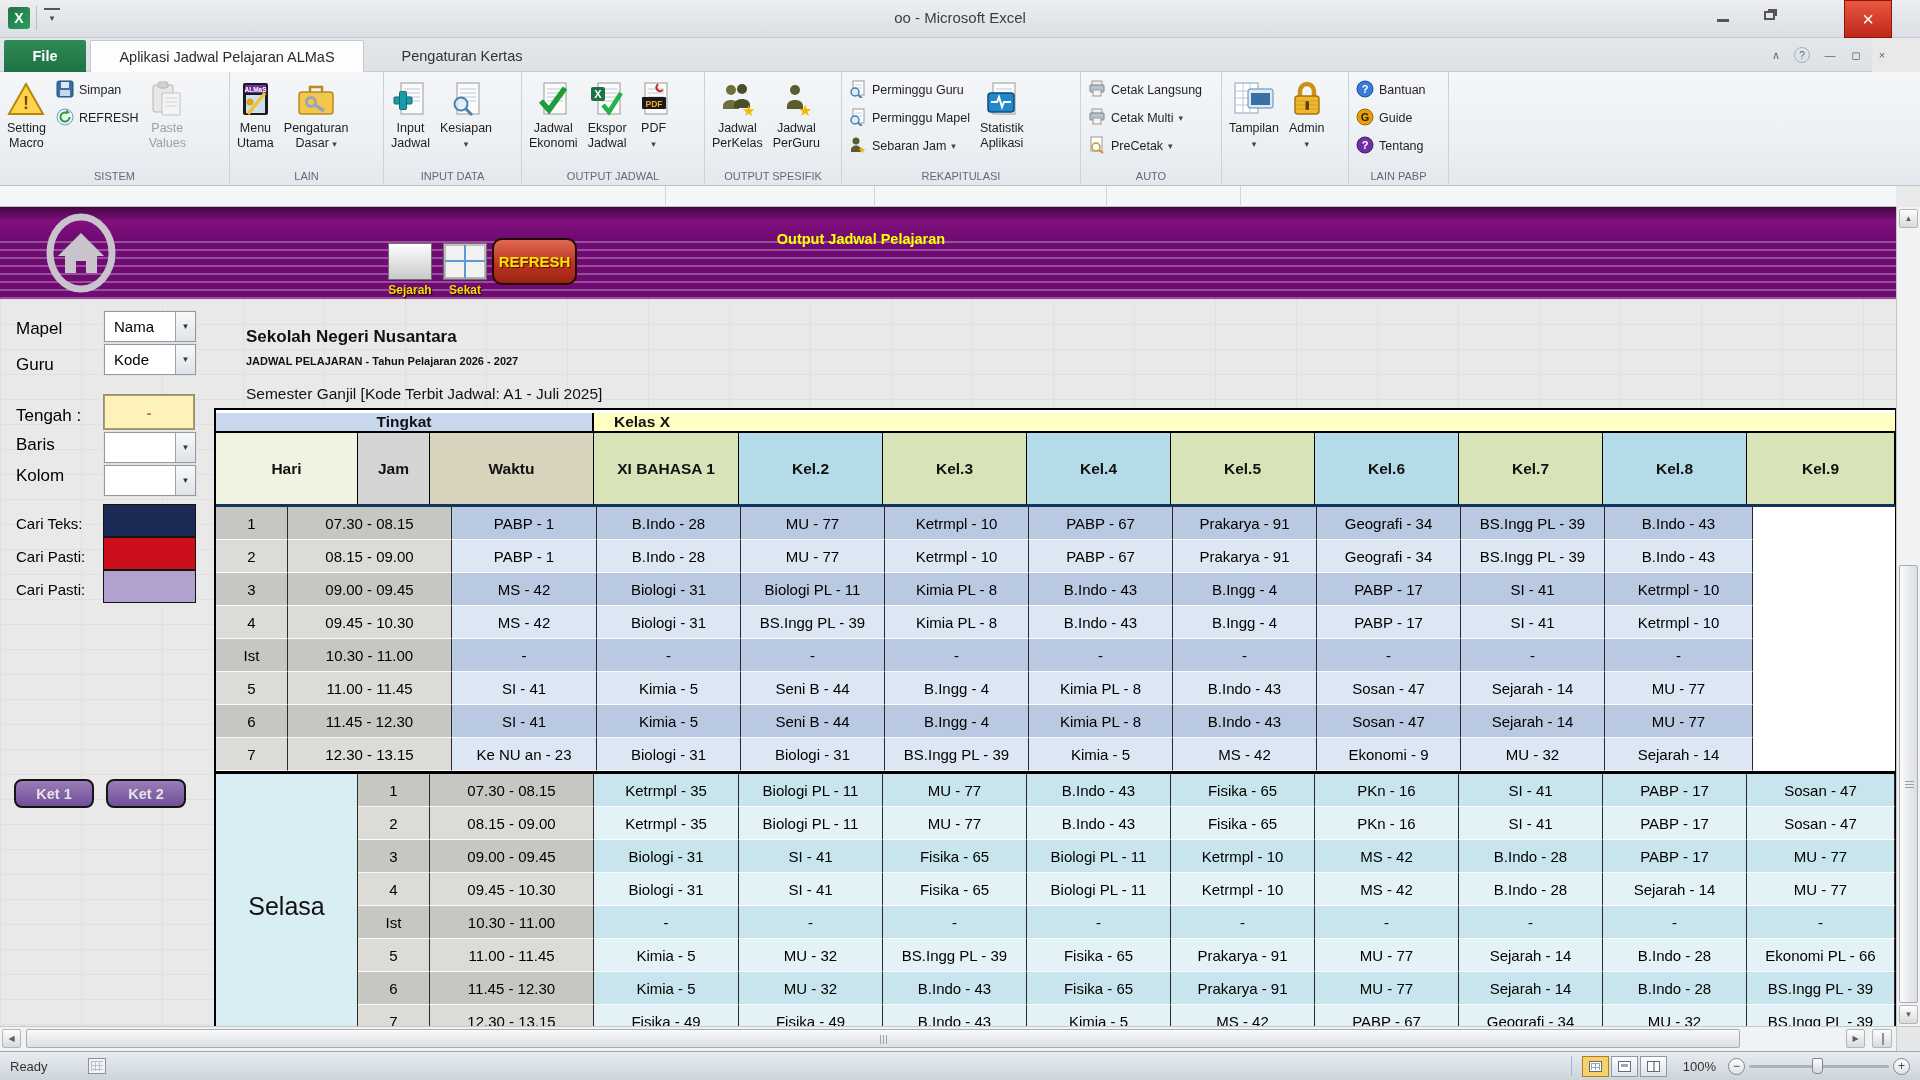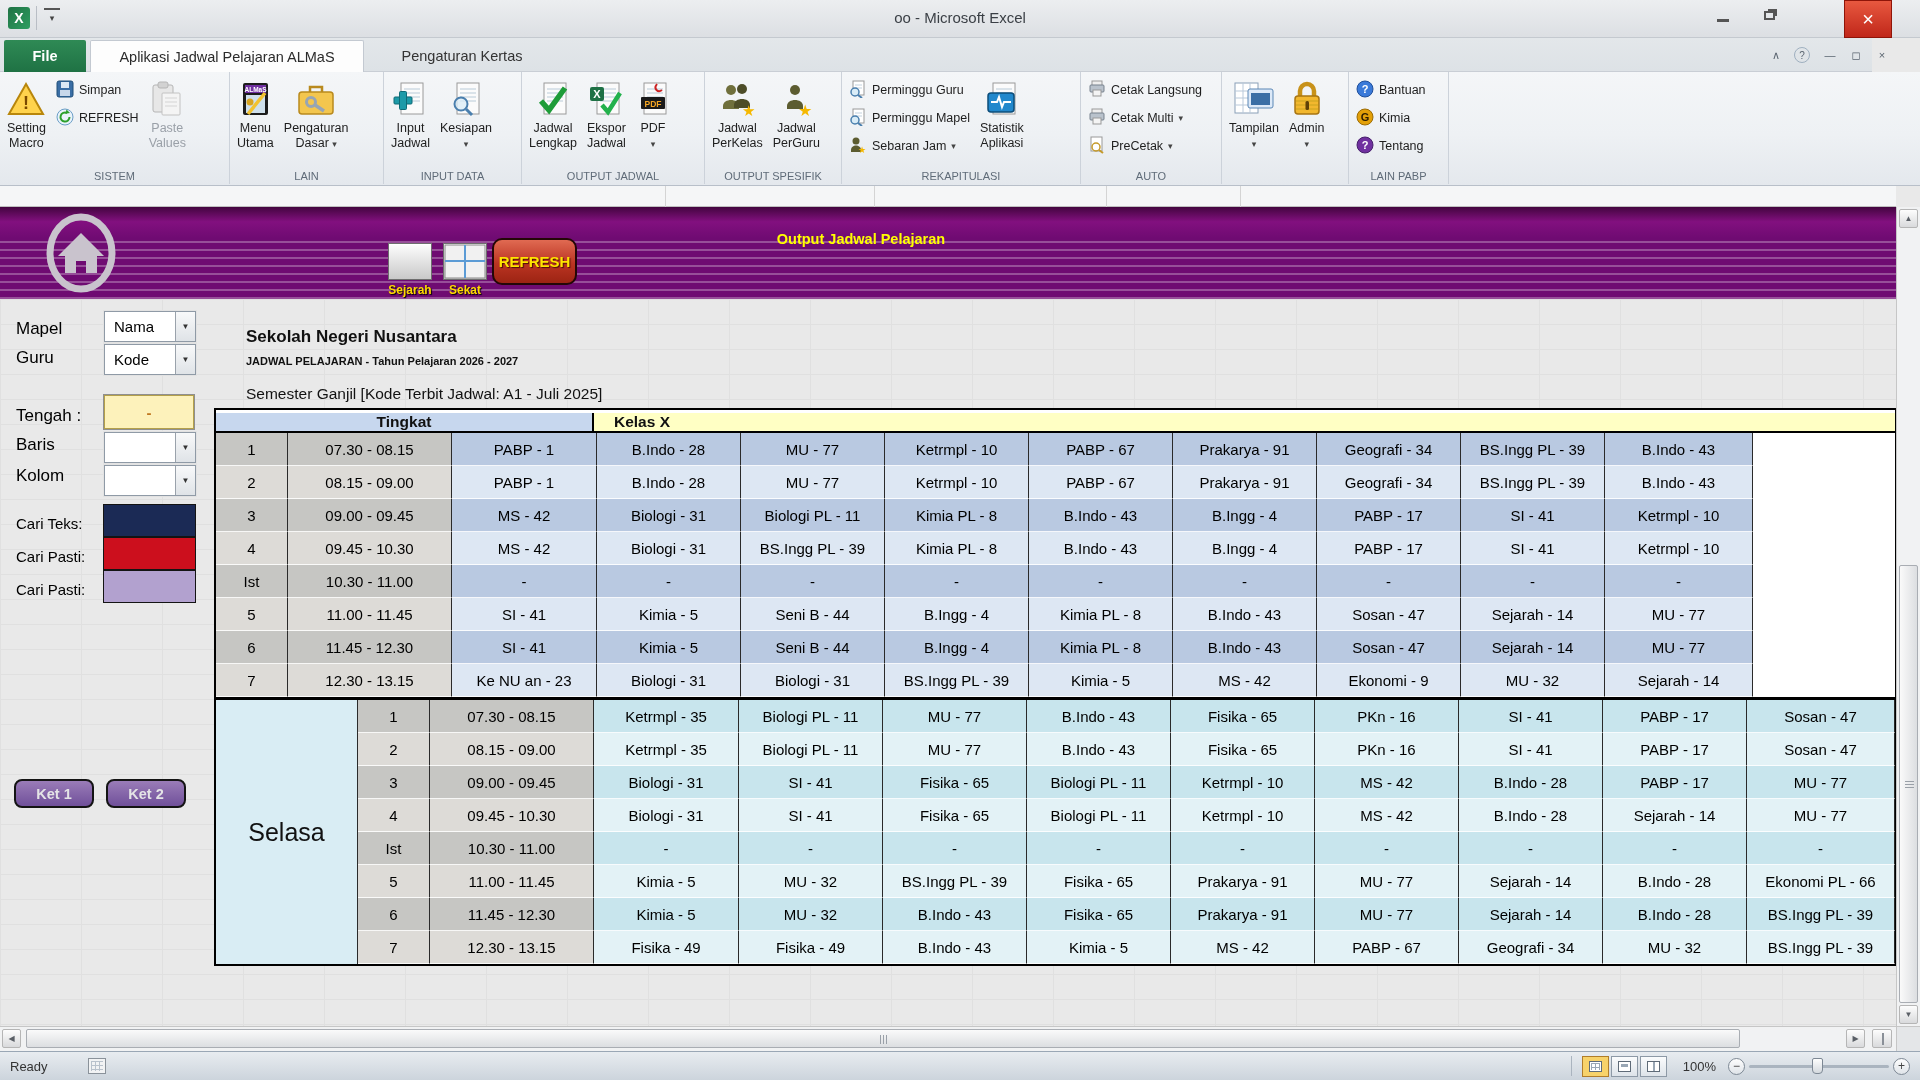--- a/index.html
+++ b/index.html
@@ -334,21 +334,21 @@
                 <g stroke="#b9cbd8">
                   <line x1="11" y1="9" x2="27" y2="9"></line>
                   <line x1="11" y1="13" x2="27" y2="13"></line>
                   <line x1="11" y1="17" x2="27" y2="17"></line>
                   <line x1="11" y1="21" x2="27" y2="21"></line>
                 </g>
                 <path d="M5 21 L13 30 L29 8" fill="none" stroke="#1e9c38" stroke-width="5.5"></path>
               </svg>
             </span>
             <span class="l">Jadwal</span>
-            <span class="l">Lengkap</span>
+            <span class="l">Ekonomi</span>
           </button>
           <button class="rb-big">
             <span class="ric">
               <svg width="34" height="38">
                 <rect x="8" y="3" width="22" height="31" fill="#fbfbfb" stroke="#9a9a9a"></rect>
                 <g stroke="#b9cbd8">
                   <line x1="11" y1="9" x2="27" y2="9"></line>
                   <line x1="11" y1="13" x2="27" y2="13"></line>
                   <line x1="11" y1="17" x2="27" y2="17"></line>
                   <line x1="11" y1="21" x2="27" y2="21"></line>
@@ -548,21 +548,21 @@
                   <circle cx="9" cy="9" r="8" fill="#3a7ad9" stroke="#1f4f9a"></circle>
                   <text x="9" y="13" font-size="11" fill="#fff" text-anchor="middle" font-weight="bold">?</text>
                 </svg></span>
               <span>Bantuan</span>
             </button>
             <button class="rb-small">
               <span class="ric"><svg width="18" height="18">
                   <circle cx="9" cy="9" r="8" fill="#e3a008" stroke="#9c6b04"></circle>
                   <text x="9" y="13" font-size="11" fill="#2b1c00" text-anchor="middle" font-weight="bold">G</text>
                 </svg></span>
-              <span>Kimia</span>
+              <span>Guide</span>
             </button>
             <button class="rb-small">
               <span class="ric"><svg width="18" height="18">
                   <circle cx="9" cy="9" r="8" fill="#7030a0" stroke="#46206b"></circle>
                   <text x="9" y="13" font-size="11" fill="#fff" text-anchor="middle" font-weight="bold">?</text>
                 </svg></span>
               <span>Tentang</span>
             </button>
           </div>
         </div>
@@ -600,21 +600,21 @@
   <div id="banner-title">Output Jadwal Pelajaran</div>
 </div>
 
 <div id="worksheet">
 
   <div class="sb-label" style="top:20px">Mapel</div>
   <div class="dd" style="top:12px">
     <span class="val">Nama</span>
     <span class="dbtn">▼</span>
   </div>
-  <div class="sb-label" style="top:49px">Guru</div>
+  <div class="sb-label" style="top:56px">Guru</div>
   <div class="dd" style="top:45px">
     <span class="val">Kode</span>
     <span class="dbtn">▼</span>
   </div>
   <div class="sb-label" style="top:107px">Tengah :</div>
   <div id="tengah-input" style="top:96px">-</div>
   <div class="sb-label" style="top:136px">Baris</div>
   <div class="dd" style="top:133px">
     <span class="val"></span>
     <span class="dbtn">▼</span>
@@ -635,20 +635,34 @@
 
   <div id="table-area">
     <div class="t-title" style="top:28px; font-size:17px; font-weight:bold">Sekolah Negeri Nusantara</div>
     <div class="t-title" style="top:56px; font-size:11px; font-weight:bold">JADWAL PELAJARAN - Tahun Pelajaran 2026 - 2027</div>
     <div class="t-title" style="top:86px; font-size:15.5px">Semester Ganjil  [Kode Terbit Jadwal: A1 - Juli 2025]</div>
     <div id="grid">
         <div class="hrow1">
           <div class="hc hc-tingkat">Tingkat</div>
           <div class="hc hc-kelas">Kelas X</div>
         </div>
+        <div class="hrow2">
+          <div class="hc" style="width: 142px; background: rgb(238, 243, 226);">Hari</div>
+          <div class="hc" style="width: 72px; background: rgb(212, 212, 212);">Jam</div>
+          <div class="hc" style="width: 164px; background: rgb(216, 211, 189);">Waktu</div>
+          <div class="hc" style="width: 145px; background: rgb(216, 228, 184);">XI BAHASA 1</div>
+          <div class="hc" style="width: 144px; background: rgb(180, 220, 232);">Kel.2</div>
+          <div class="hc" style="width: 144px; background: rgb(216, 228, 184);">Kel.3</div>
+          <div class="hc" style="width: 144px; background: rgb(180, 220, 232);">Kel.4</div>
+          <div class="hc" style="width: 144px; background: rgb(216, 228, 184);">Kel.5</div>
+          <div class="hc" style="width: 144px; background: rgb(180, 220, 232);">Kel.6</div>
+          <div class="hc" style="width: 144px; background: rgb(216, 228, 184);">Kel.7</div>
+          <div class="hc" style="width: 144px; background: rgb(180, 220, 232);">Kel.8</div>
+          <div class="hc" style="width: 148px; background: rgb(216, 228, 184);">Kel.9</div>
+        </div>
         <div class="day-block">
           <div>
             <div class="drow">
               <div class="dcell" style="width: 72px; background: rgb(198, 198, 195);">1</div>
               <div class="dcell" style="width: 164px; background: rgb(198, 198, 195);">07.30 - 08.15</div>
               <div class="dcell" style="width: 145px; background: rgb(185, 201, 225);">PABP - 1</div>
               <div class="dcell" style="width: 144px; background: rgb(185, 201, 225);">B.Indo - 28</div>
               <div class="dcell" style="width: 144px; background: rgb(185, 201, 225);">MU - 77</div>
               <div class="dcell" style="width: 144px; background: rgb(185, 201, 225);">Ketrmpl - 10</div>
               <div class="dcell" style="width: 144px; background: rgb(185, 201, 225);">PABP - 67</div>

